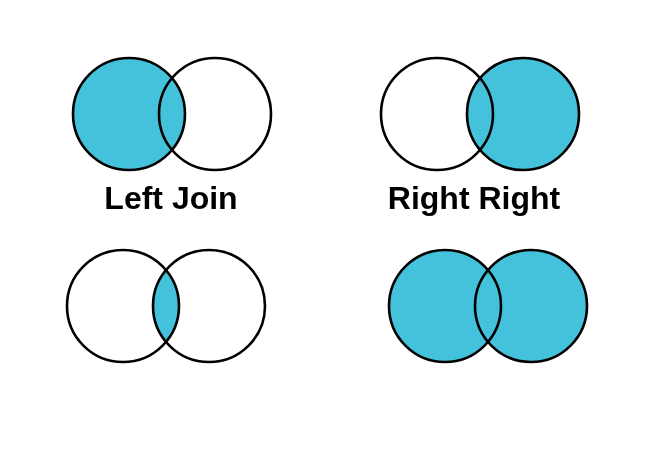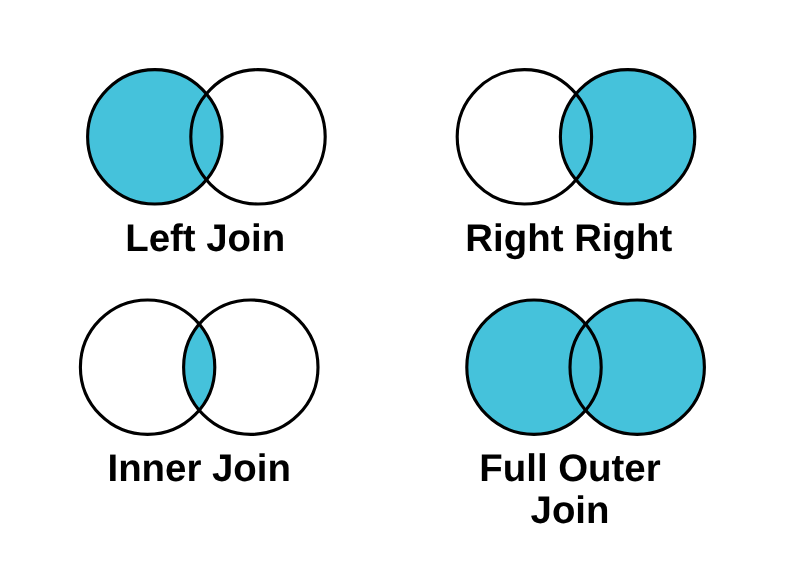--- a/index.html
+++ b/index.html
@@ -69,17 +69,15 @@
     <circle cx="59" cy="60" r="56" fill="#45C2DB"></circle>
     <circle cx="145" cy="60" r="56" fill="#45C2DB"></circle>
     <circle class="outline" cx="59" cy="60" r="56" stroke="#000000"></circle>
     <circle class="outline" cx="145" cy="60" r="56" stroke="#000000"></circle>
   </svg>
 
   <div id="label-left-join" class="join-label">Left Join</div>
 
   <div id="label-right-join" class="join-label">Right Right</div>
 
-  <div id="label-inner-join" class="join-label">Inner Join</div>
 
-  <div id="label-full-outer" class="join-label">Full Outer Join</div>
 
 </div>
 
 </body></html>

